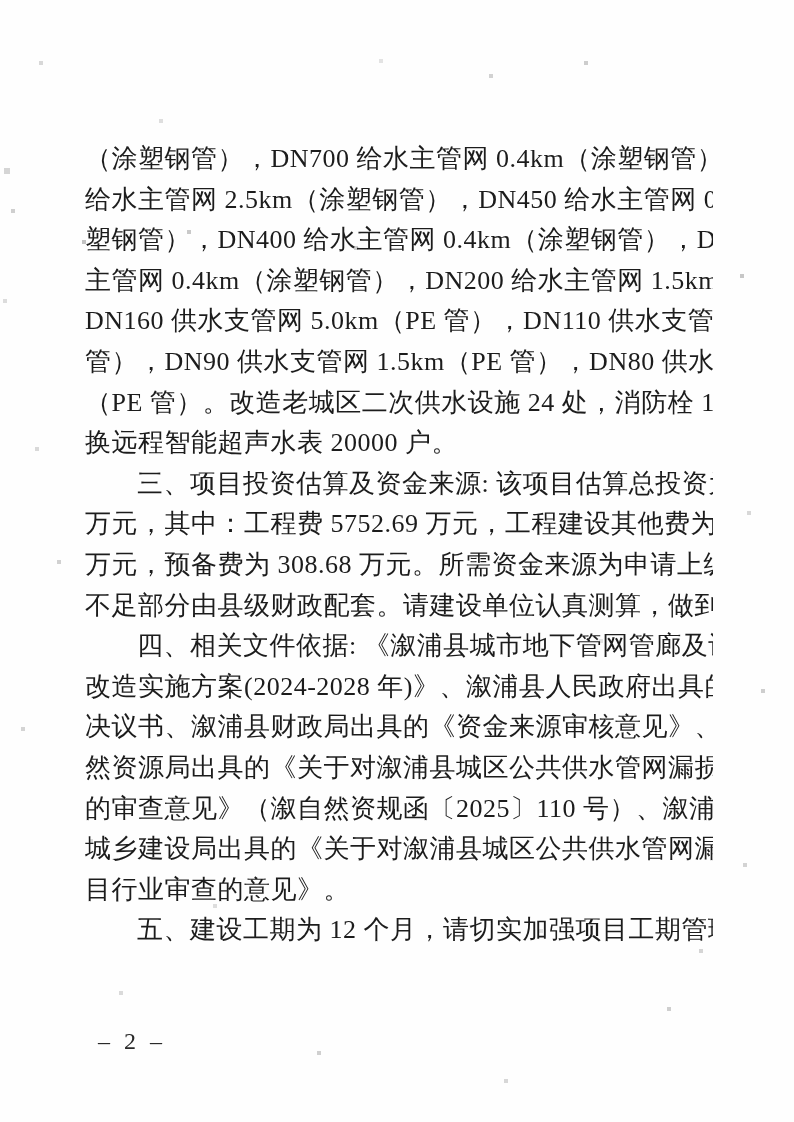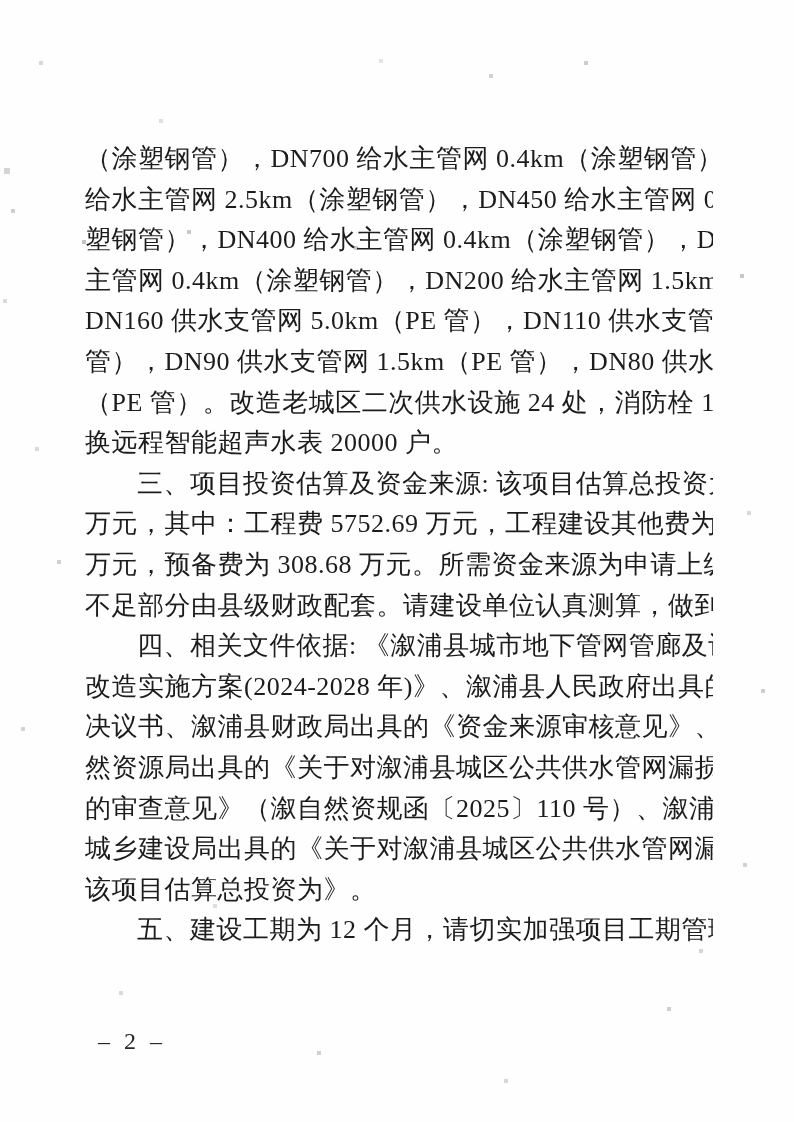--- a/index.html
+++ b/index.html
@@ -110,19 +110,19 @@
     <div class="line">万元，其中：工程费 5752.69 万元，工程建设其他费为 420.81</div>
     <div class="line">万元，预备费为 308.68 万元。所需资金来源为申请上级资金，</div>
     <div class="line">不足部分由县级财政配套。请建设单位认真测算，做到收支平衡，</div>
 
     <div class="line ind">四、相关文件依据: 《溆浦县城市地下管网管廊及设施建设</div>
     <div class="line">改造实施方案(2024-2028 年)》、溆浦县人民政府出具的常务会</div>
     <div class="line">决议书、溆浦县财政局出具的《资金来源审核意见》、溆浦县自</div>
     <div class="line">然资源局出具的《关于对溆浦县城区公共供水管网漏损治理项目</div>
     <div class="line">的审查意见》（溆自然资规函〔2025〕110 号）、溆浦县住房和</div>
     <div class="line">城乡建设局出具的《关于对溆浦县城区公共供水管网漏损治理项</div>
-    <div class="line last">该项目估算总投资为》。</div>
+    <div class="line last">目行业审查的意见》。</div>
 
     <div class="line ind">五、建设工期为 12 个月，请切实加强项目工期管理，确保</div>
   </div>
 
   <div class="page-footer">– 2 –</div>
 </div>
 
 </body></html>

